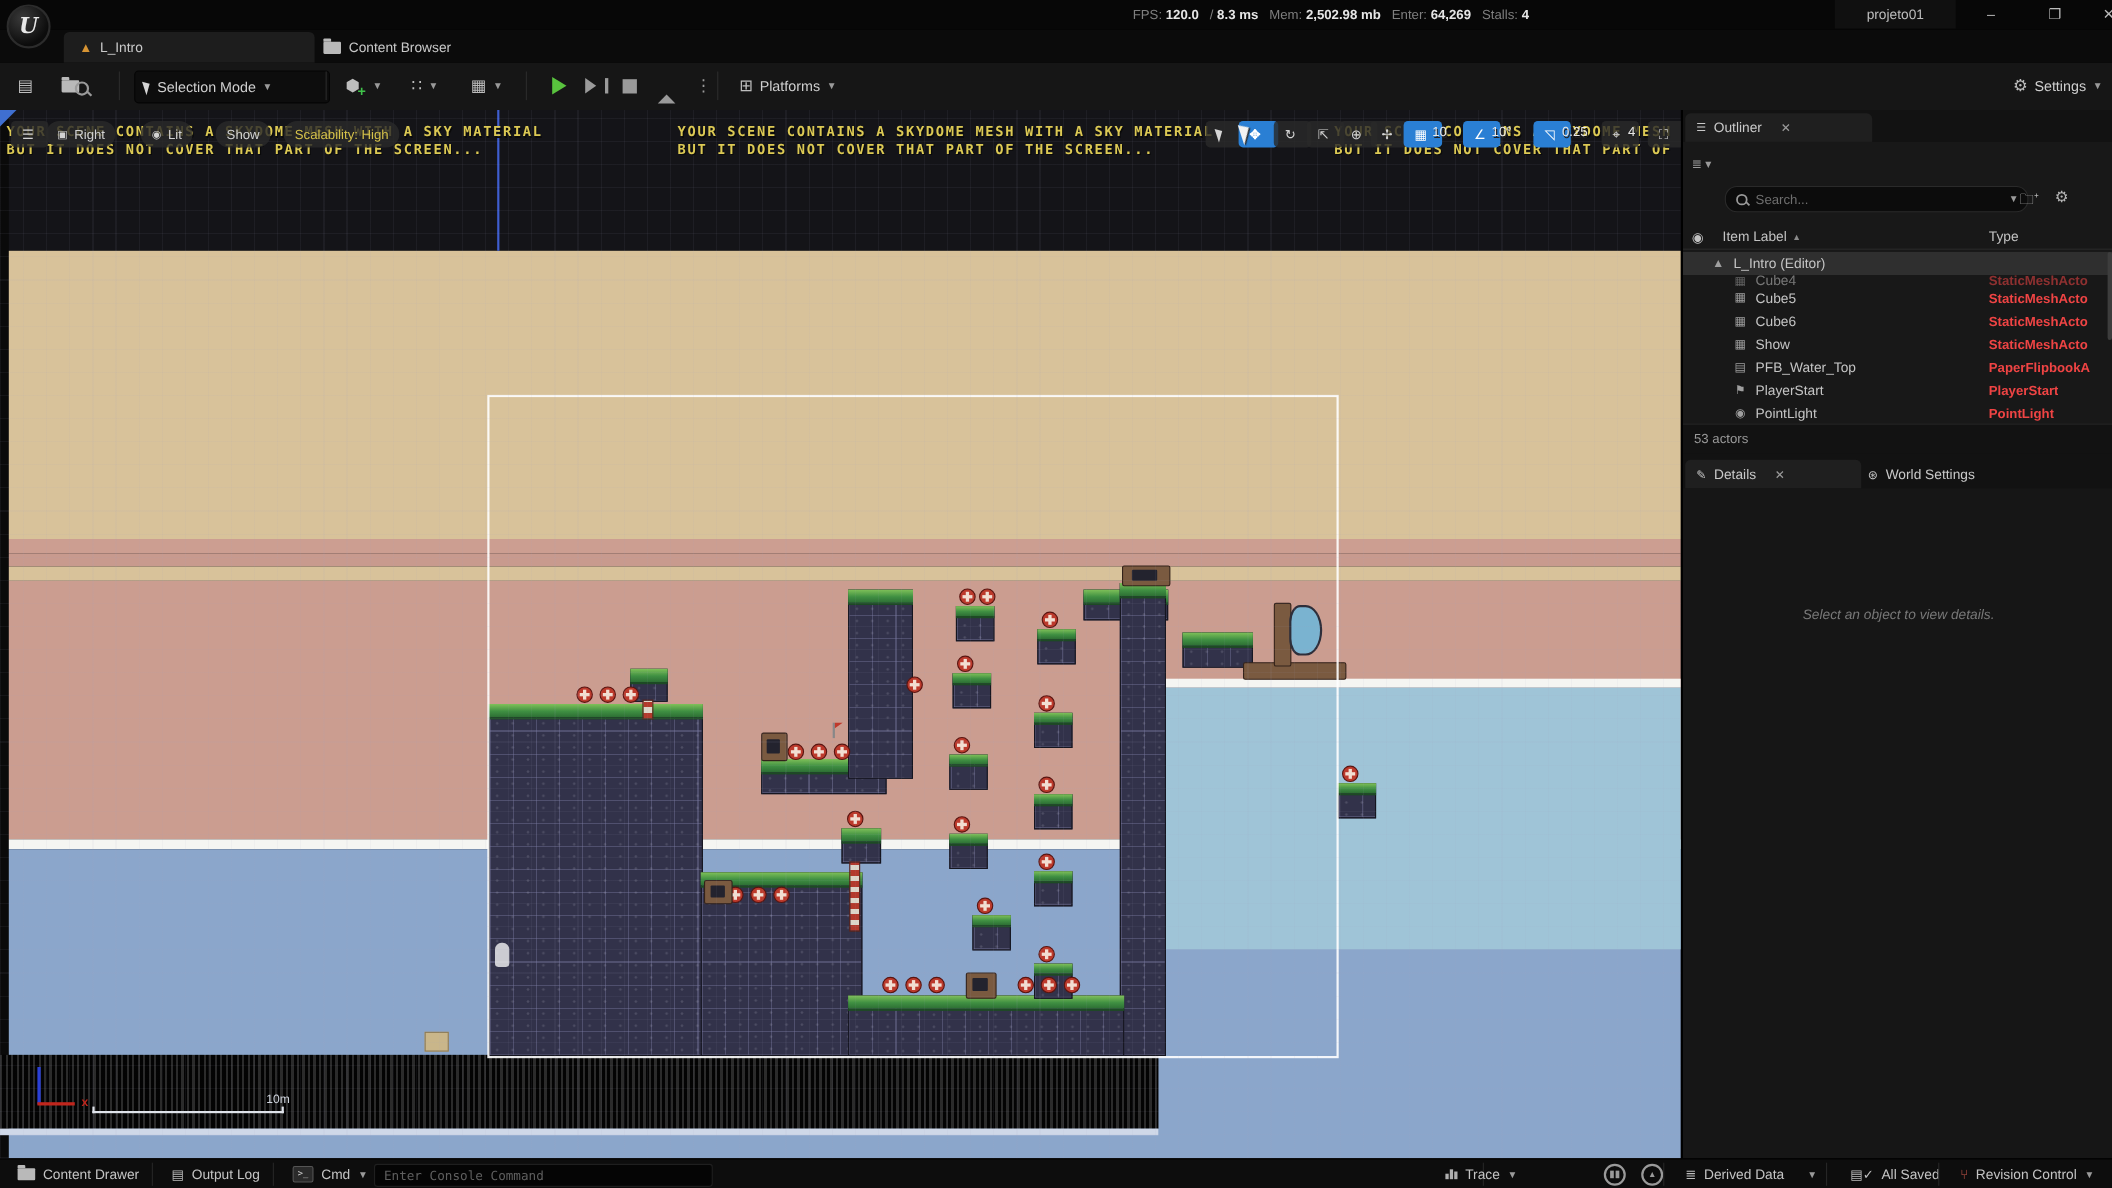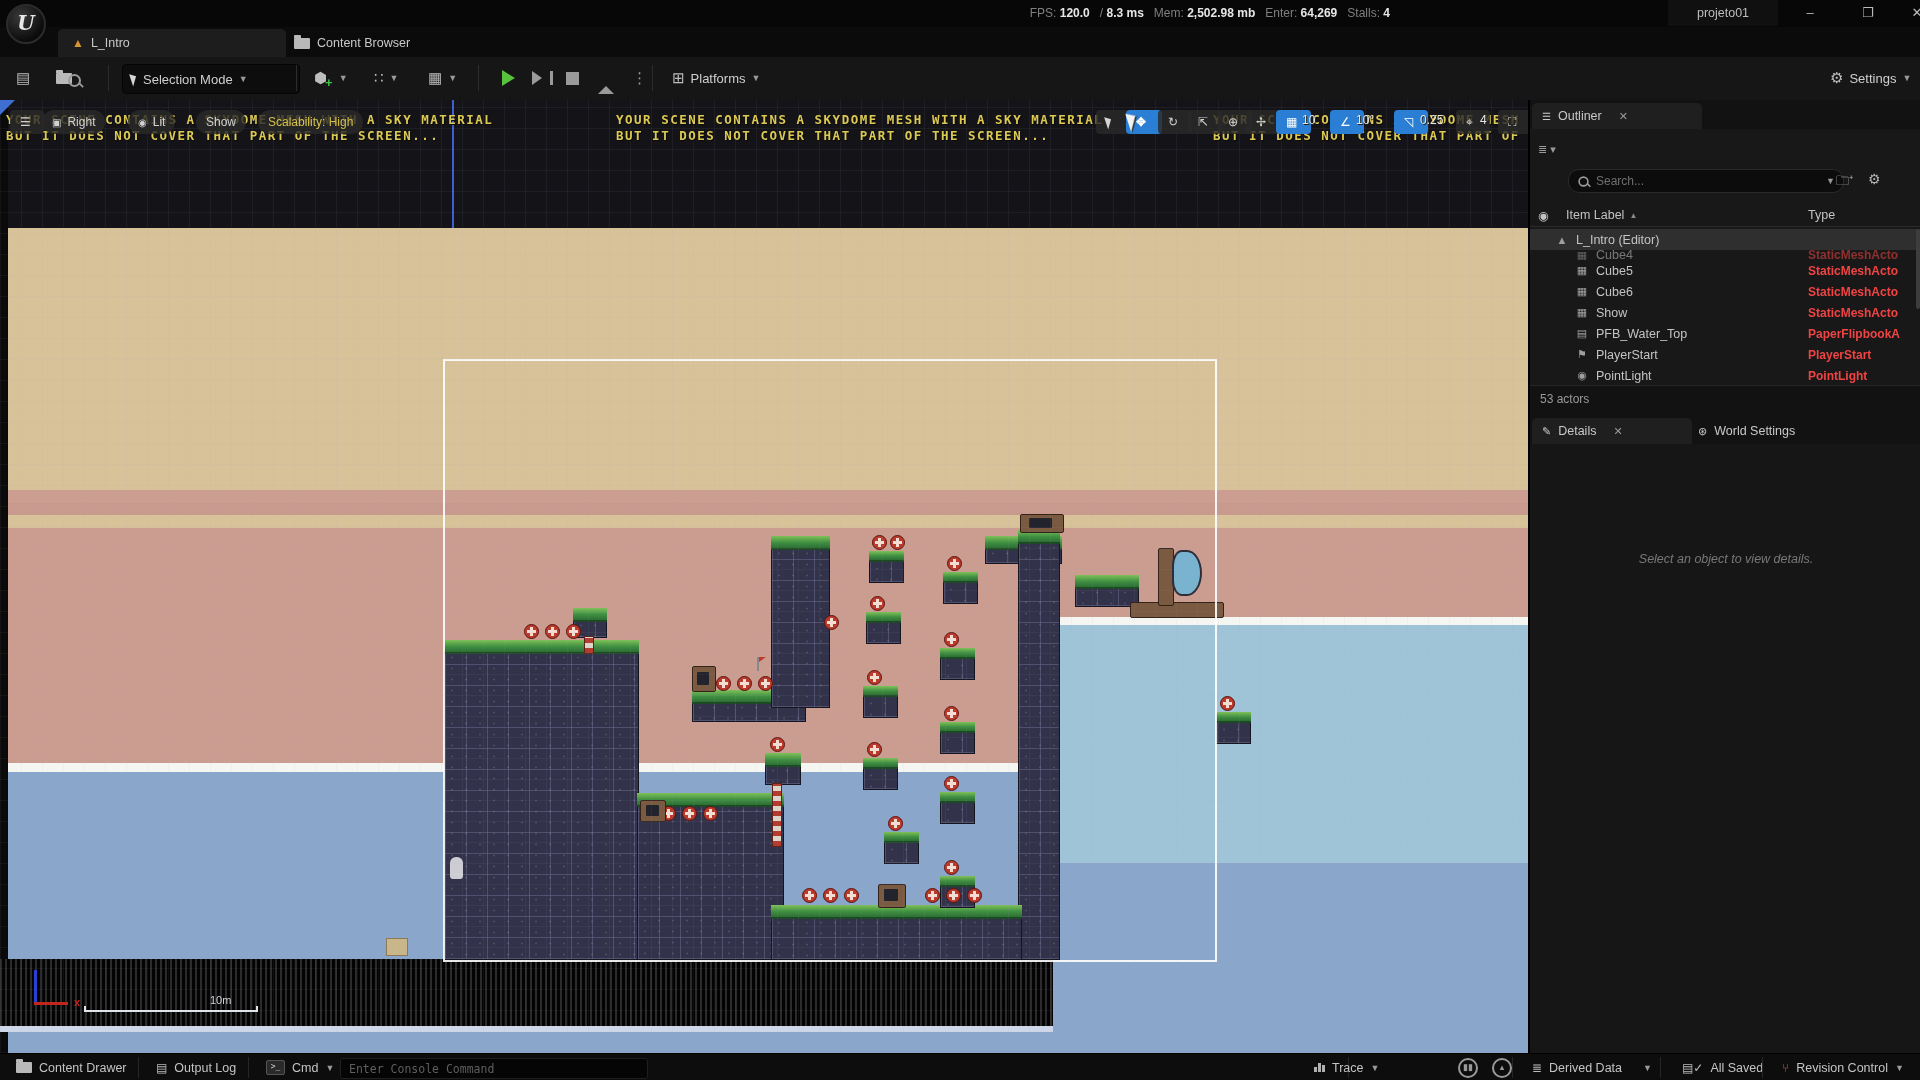--- a/index.html
+++ b/index.html
@@ -82,21 +82,21 @@
   .machine{position:absolute;background:#7a5a40;border:1px solid #33221a;border-radius:2px;z-index:4;}
   .machine .inner{position:absolute;left:20%;top:20%;width:55%;height:55%;background:#23232e;border-radius:1px;}
   .ladder{position:absolute;width:8px;background:repeating-linear-gradient(0deg,#b33a2c 0 5px,#ddd6c8 5px 10px);border:1px solid #5a241c;z-index:3;}
   .flagpole{position:absolute;width:2px;height:14px;background:#888;z-index:4;}
   .flagpole:before{content:"";position:absolute;left:2px;top:0;border-left:7px solid #c0392b;border-bottom:5px solid transparent;border-top:0 solid transparent;}
   .sprite{position:absolute;width:13px;height:22px;background:#e8e8ea;border-radius:6px 6px 3px 3px;opacity:.85;z-index:4;}
   .axis{position:absolute;z-index:7;}
   #scalebar{position:absolute;z-index:7;height:2px;background:#dfe3ea;}
   #scalebar:before,#scalebar:after{content:"";position:absolute;top:-4px;width:2px;height:6px;background:#dfe3ea;}
   #scalebar:before{left:0;} #scalebar:after{right:0;}
-  #scalelabel{position:absolute;z-index:7;font-size:11px;color:#cfd4dd;}
+  #scalelabel{position:absolute;z-index:7;font-size:11px;color:#cfd4dd;margin-left:32px;}
   #mousecursor{position:absolute;z-index:30;width:0;height:0;border-left:9px solid #f2f2f2;
      border-top:5px solid transparent;border-bottom:14px solid transparent;transform:rotate(-18deg);
      filter:drop-shadow(1px 1px 0 #222);}
   
   #rightcol{position:absolute;left:1528px;top:100px;width:392px;height:953px;background:#121212;border-left:2px solid #000;}
   .ptab{position:absolute;height:26px;border-radius:5px 5px 0 0;display:flex;align-items:center;gap:7px;
         padding:0 10px;font-size:12.5px;color:#c9c9c9;}
   .ptab.active{background:#1f1f1f;}
   .closex{color:#9a9a9a;font-size:11px;margin-left:10px;}
   #outliner-search{position:absolute;left:38px;top:40px;width:258px;height:22px;background:#0c0c0c;

